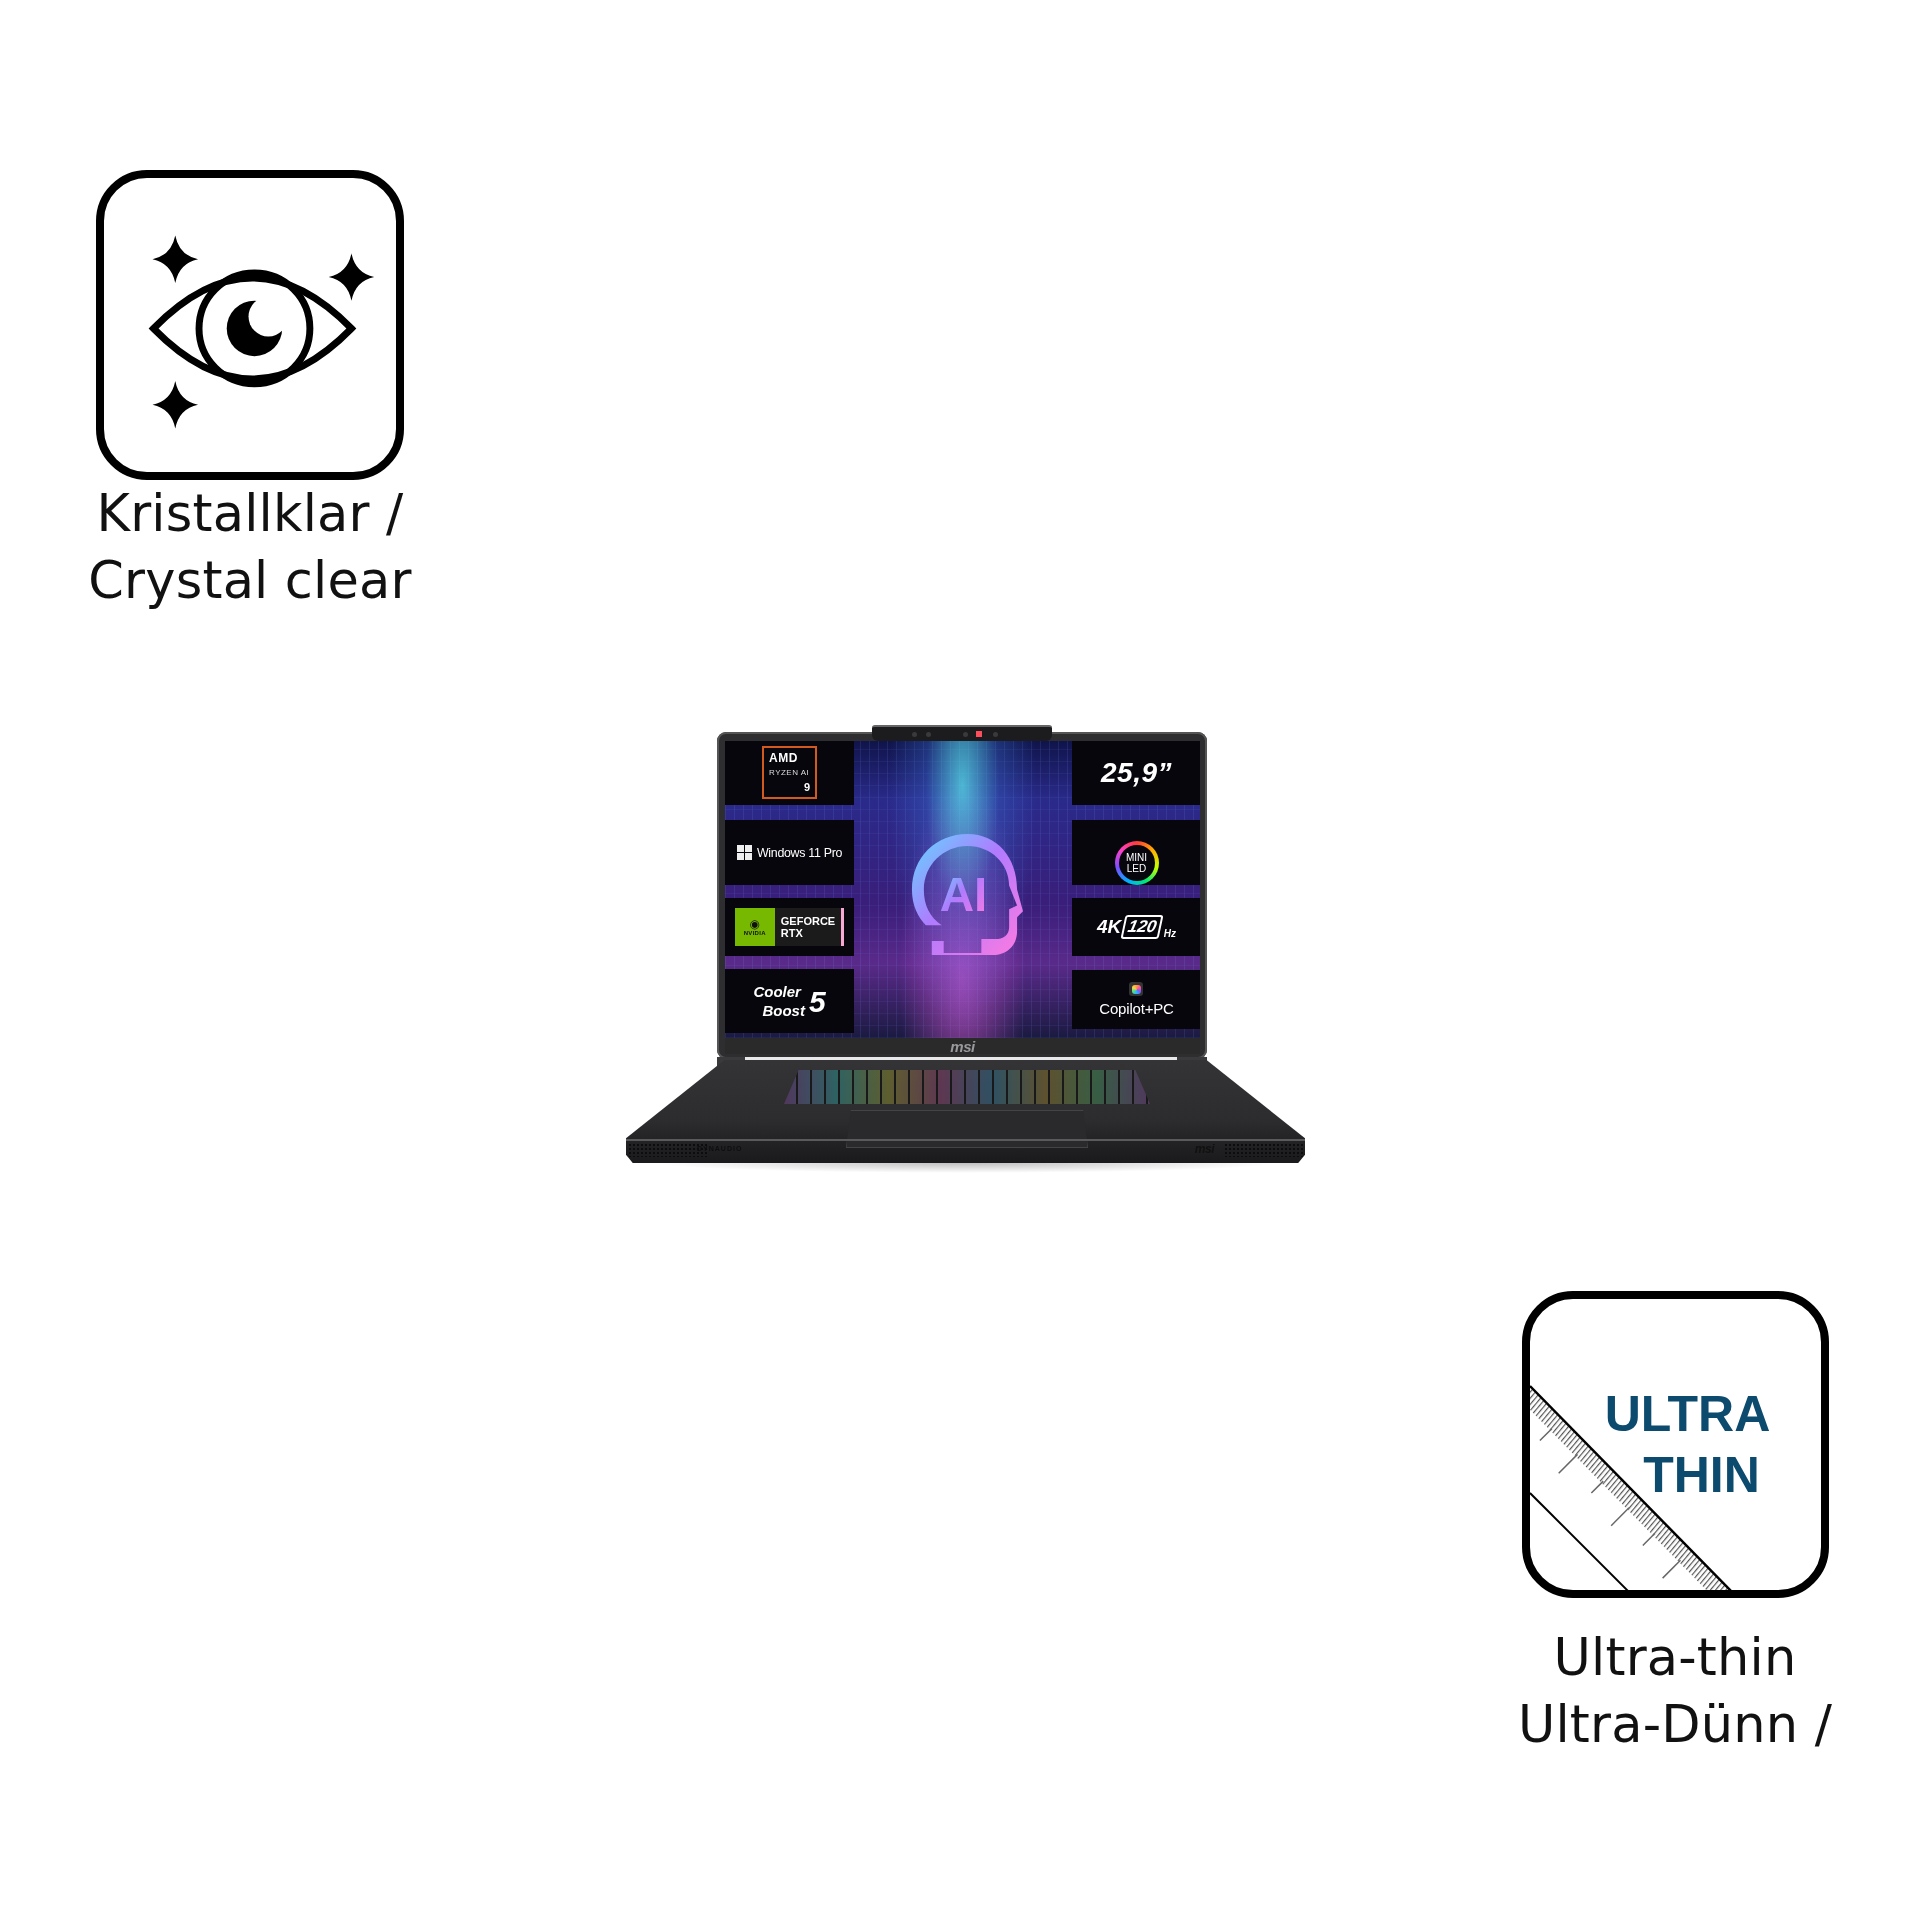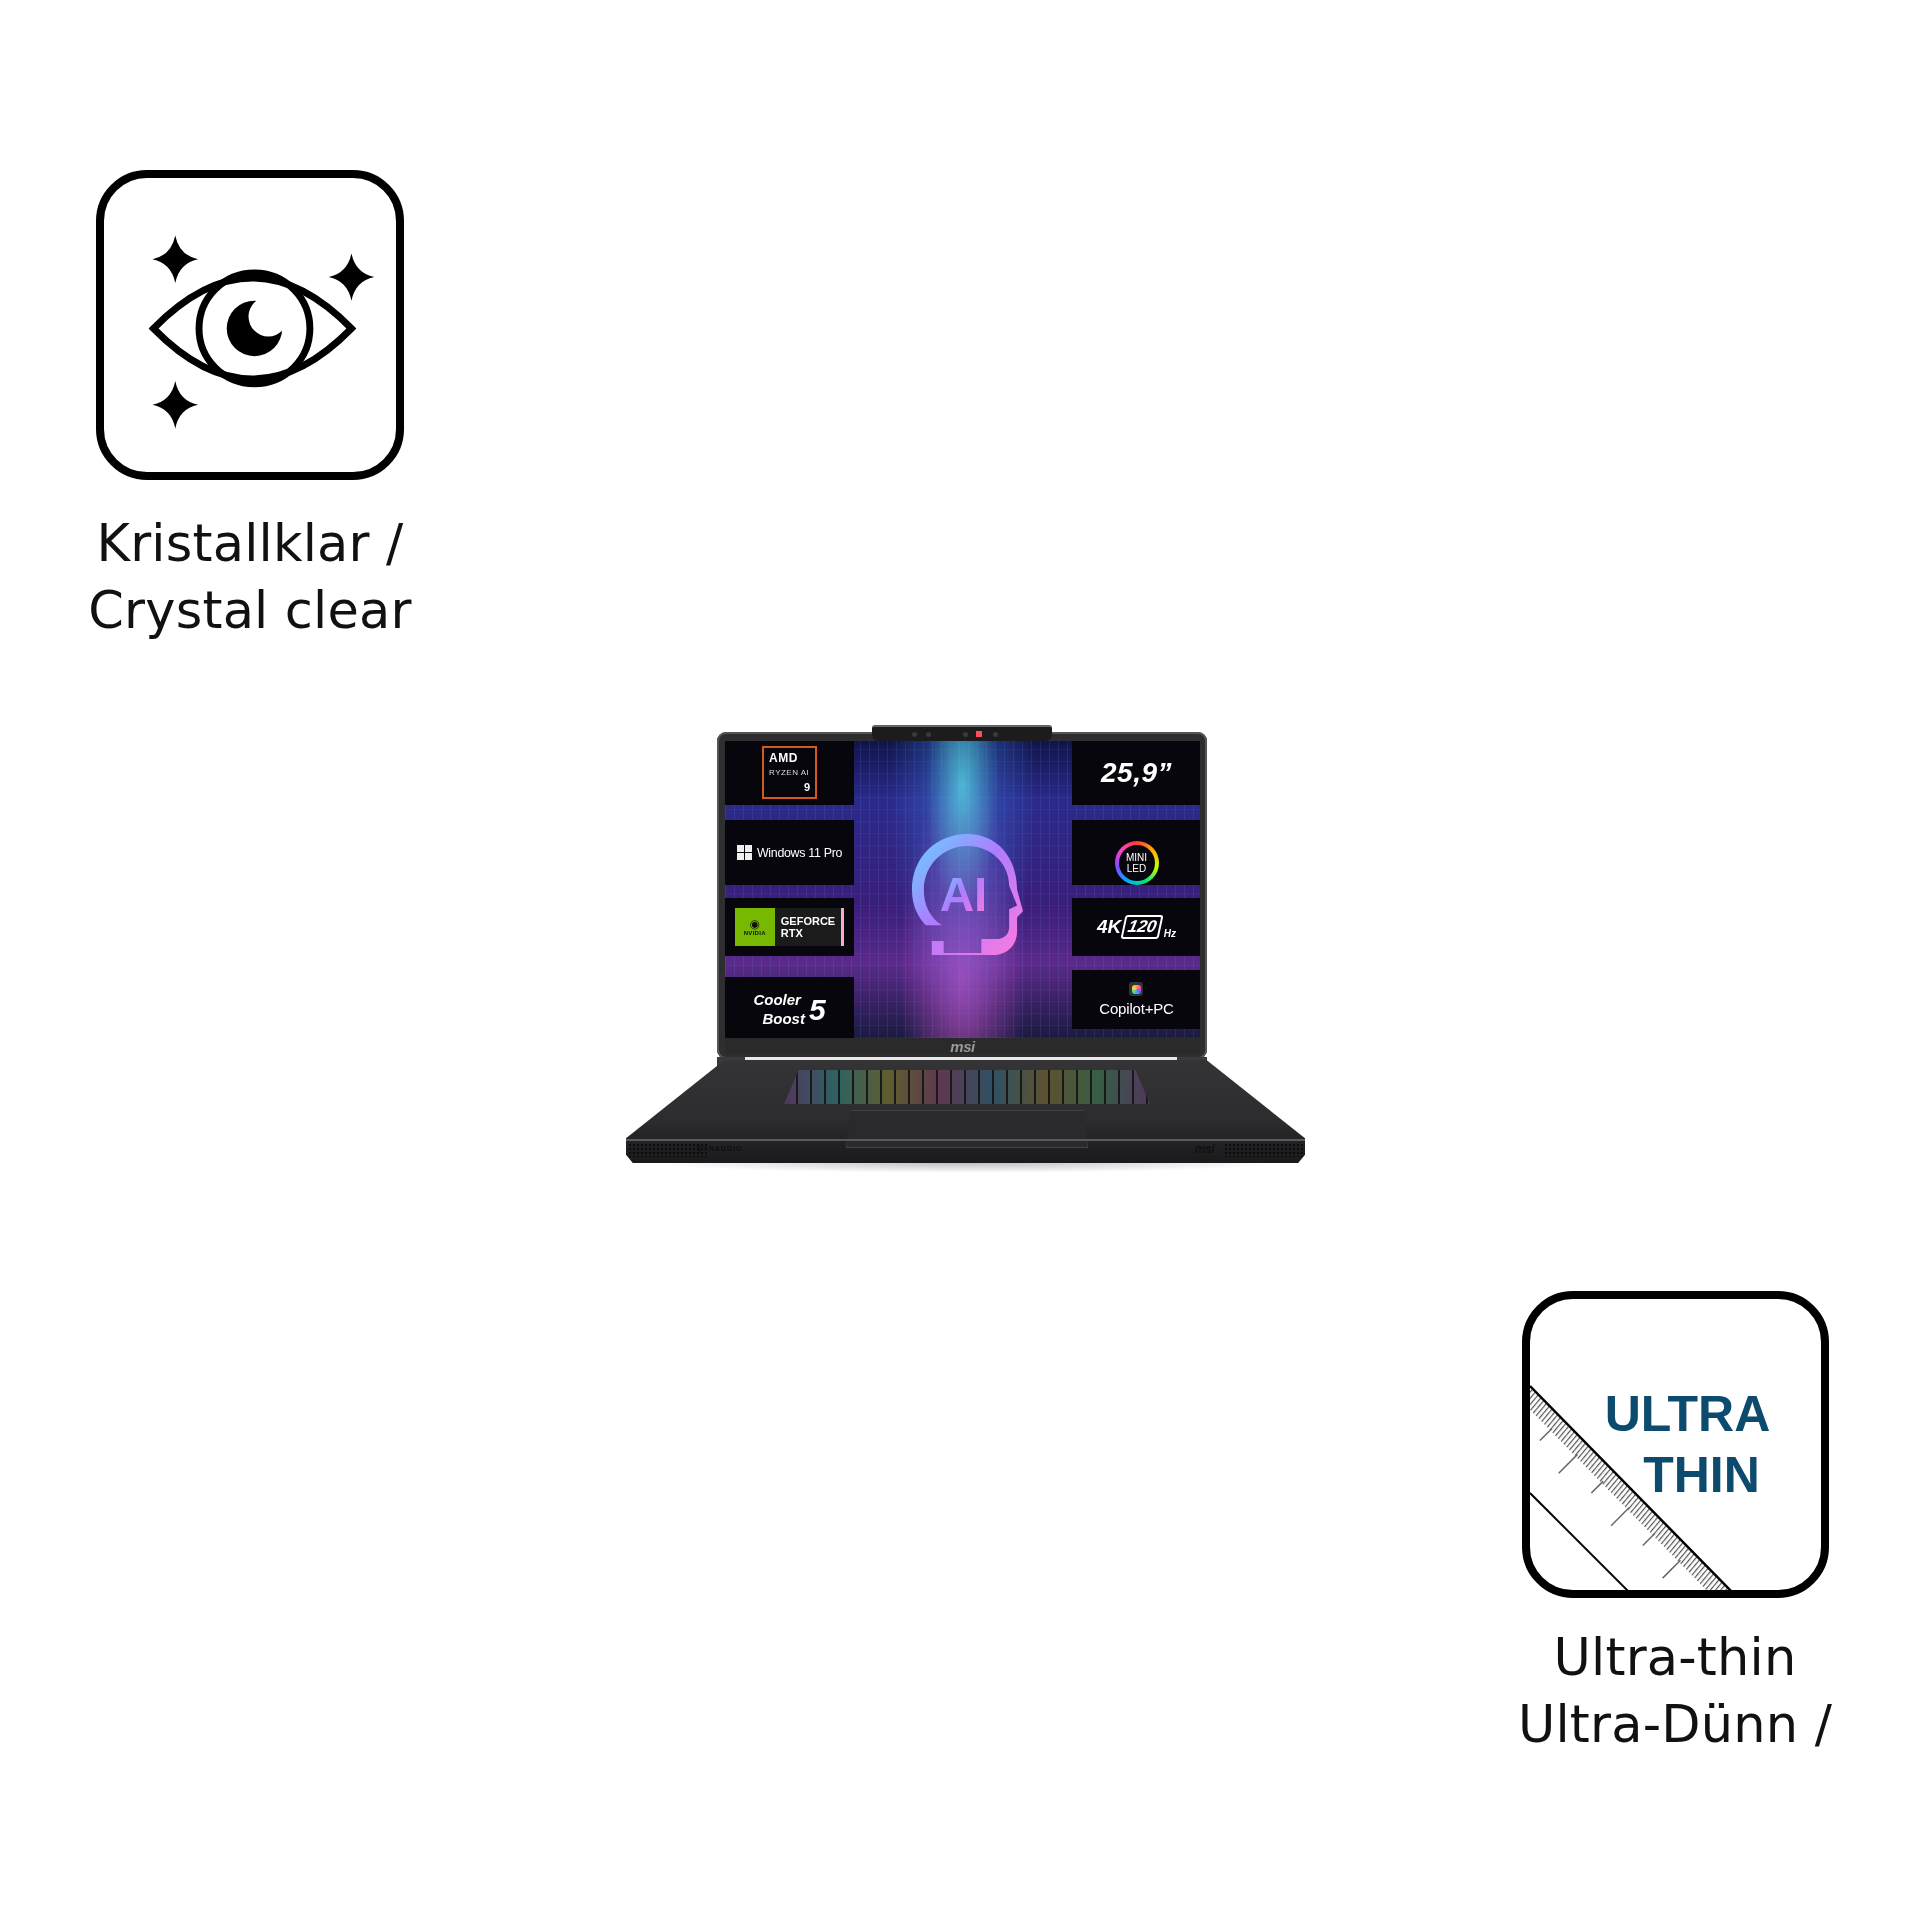--- a/index.html
+++ b/index.html
@@ -11,21 +11,21 @@
     .badge-box {
       box-sizing: border-box; border: 8px solid #000; border-radius: 51px; background: #fff;
       position: relative; overflow: hidden;
     }
     .badge-label {
       font-size: 51px; line-height: 67px; color: #111; text-align: center; white-space: nowrap;
       font-family: "DejaVu Sans", sans-serif; letter-spacing: 0.2px;
     }
     #badge-crystal { left: 61px; top: 170px; width: 378px; }
     #badge-crystal .badge-box { width: 308px; height: 310px; }
-    #badge-crystal .badge-label { margin-top: 30px; }
+    #badge-crystal .badge-label { }
     #badge-thin { left: 1493px; top: 1291px; width: 364px; }
     #badge-thin .badge-box { width: 307px; height: 307px; }
     #badge-thin .badge-label { margin-top: 26px; }
     .ultra-text {
       position: absolute; left: 59px; top: 85px; width: 198px; text-align: center;
       font-family: "Liberation Sans", sans-serif; font-weight: bold; font-size: 50px; line-height: 61px; color: #0c4a6e;
     }
     .ultra-text span { display: block; }
     .ultra-text span.l2 { padding-left: 28px; }
 
@@ -185,21 +185,21 @@
           <div class="nv-green">
             <span class="eye">◉</span>
             <span class="nv-txt">NVIDIA</span>
           </div>
           <div class="nv-black">
             <span>GEFORCE</span>
             <span>RTX</span>
           </div>
         </div>
       </div>
-      <div class="panel left" style="top:236px;height:64px;">
+      <div class="panel left" style="top:228px;height:64px;">
         <div class="cb">
           <div>Cooler</div>
           <div style="padding-left:9px;"><span>Boost</span><span class="five">5</span></div>
         </div>
       </div>
 
       <div class="panel right" style="top:-1px;height:65px;">
         <span class="size-text">25,9”</span>
       </div>
       <div class="panel right" style="top:79px;height:65px;align-items:flex-end;">

